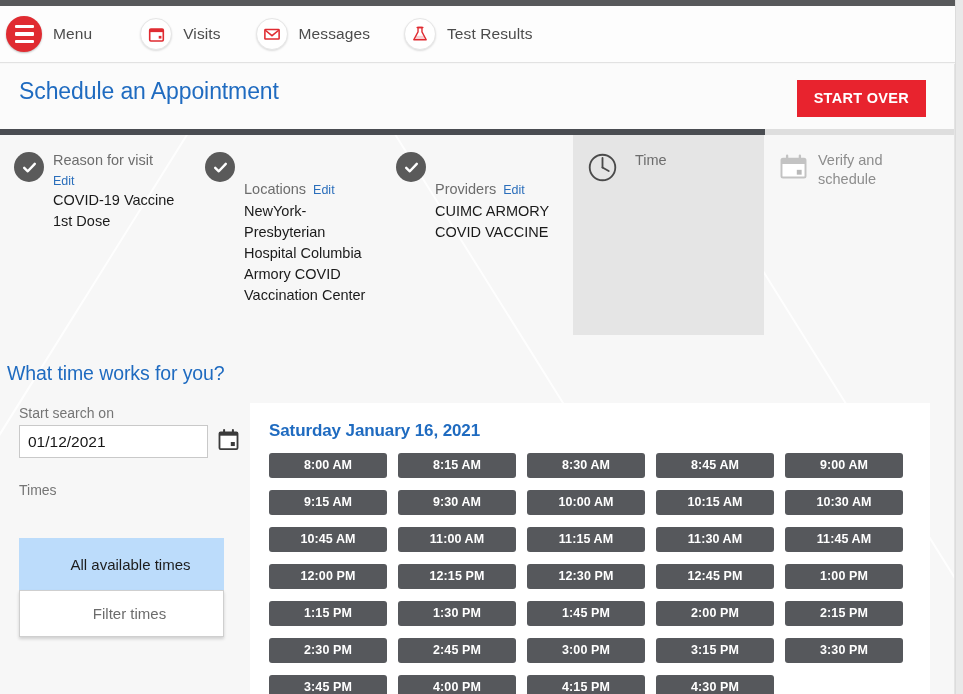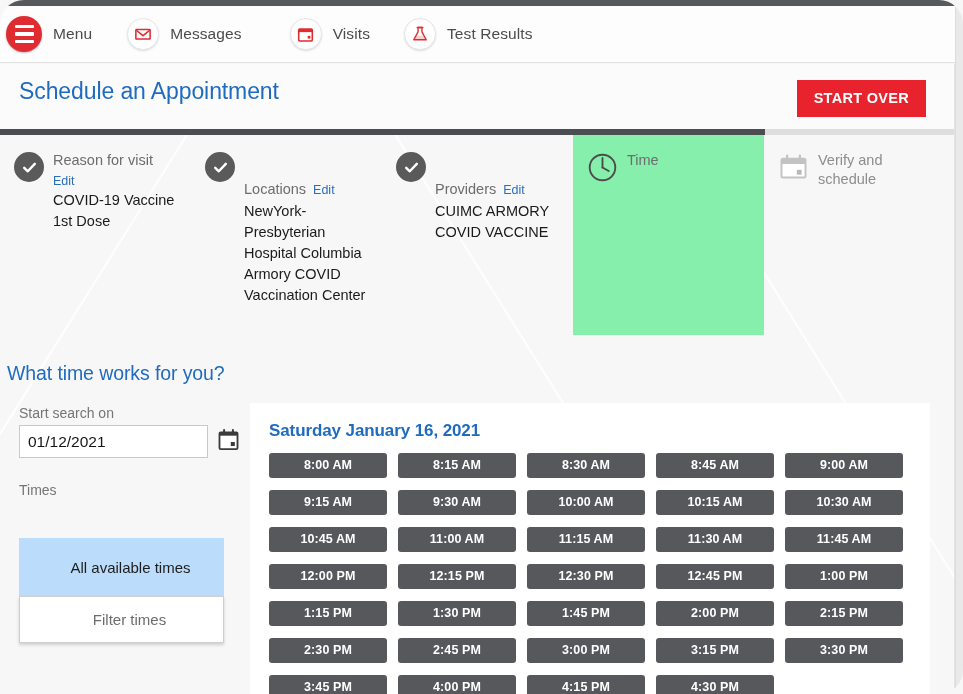--- a/index.html
+++ b/index.html
@@ -9,21 +9,20 @@
     width: 963px; height: 694px;
     overflow: hidden;
     font-family: "Liberation Sans", sans-serif;
     background: #f7f7f7;
   }
   #app {
     position: relative;
     width: 963px; height: 694px;
     overflow: hidden;
     background: #f7f7f7;
-    border-radius: 24px;
   }
 
   
   .watermark {
     position: absolute;
     left: 0; top: 64px; right: 0; bottom: 0;
     pointer-events: none;
     overflow: hidden;
     z-index: 0;
   }
@@ -148,21 +147,21 @@
     display: flex;
   }
   .step {
     position: relative;
     width: 191px;
     height: 200px;
     padding: 16px 12px 0 14px;
     display: flex;
     align-items: flex-start;
   }
-  .step.active { background: #86efac; }
+  .step.active { background: #e5e5e5; gap: 8px; }
   .step-icon { flex: none; margin-right: 9px; margin-top: 1px; }
   .check-circle {
     width: 30px; height: 30px;
     border-radius: 50%;
     background: #5a5a5a;
     display: flex; align-items: center; justify-content: center;
   }
   .step-body { min-width: 0; }
   .step-head {
     display: flex; align-items: baseline; flex-wrap: wrap;
@@ -241,21 +240,21 @@
   .seg {
     width: 205px;
     border: none;
     font-family: "Liberation Sans", sans-serif;
     font-size: 15px;
     cursor: pointer;
     display: block;
     text-align: center;
   }
   .seg-all {
-    height: 58px;
+    height: 52px;
     background: #bcdcfb;
     color: #1d1d1d;
     padding-left: 24px;
     margin-top: 40px;
   }
   .seg-filter {
     height: 47px;
     background: #ffffff;
     color: #6c6c6c;
     border: 1px solid #cfcfcf;
@@ -335,39 +334,39 @@
 
     <div class="nav-item menu">
       <span class="hamburger">
         <i></i>
           <i></i>
           <i></i>
       </span>
       <span class="nav-label">Menu</span>
     </div>
 
-    <div class="nav-item messages">
-      <span class="nav-icon-circle">
-        <svg width="18" height="18" viewBox="0 0 22 22" aria-hidden="true">
-          <rect x="2.3" y="5.6" width="17.4" height="11.6" rx="0.8" fill="none" stroke="#e02b31" stroke-width="1.9"></rect>
-          <path d="M2.8 6.4 L11 13 L19.2 6.4" fill="none" stroke="#e02b31" stroke-width="1.9"></path>
-        </svg>
-      </span>
-      <span class="nav-label">Messages</span>
-    </div>
-
     <div class="nav-item visits">
       <span class="nav-icon-circle">
         <svg width="17" height="17" viewBox="0 0 20 20" aria-hidden="true">
           <rect x="2" y="3.6" width="16" height="14" rx="1.4" fill="none" stroke="#e02b31" stroke-width="1.9"></rect>
           <rect x="2" y="3.6" width="16" height="3.6" fill="#e02b31"></rect>
           <rect x="12.6" y="11.6" width="3.2" height="3.2" fill="#e02b31"></rect>
         </svg>
       </span>
       <span class="nav-label">Visits</span>
+    </div>
+
+    <div class="nav-item messages">
+      <span class="nav-icon-circle">
+        <svg width="18" height="18" viewBox="0 0 22 22" aria-hidden="true">
+          <rect x="2.3" y="5.6" width="17.4" height="11.6" rx="0.8" fill="none" stroke="#e02b31" stroke-width="1.9"></rect>
+          <path d="M2.8 6.4 L11 13 L19.2 6.4" fill="none" stroke="#e02b31" stroke-width="1.9"></path>
+        </svg>
+      </span>
+      <span class="nav-label">Messages</span>
     </div>
 
     <div class="nav-item testres">
       <span class="nav-icon-circle">
         <svg width="18" height="18" viewBox="0 0 22 22" aria-hidden="true">
           <path d="M8.6 3 L8.6 8.4 L3.4 18 L18.6 18 L13.4 8.4 L13.4 3 Z" fill="none" stroke="#e02b31" stroke-width="1.7" stroke-linejoin="round"></path>
           <line x1="7.6" y1="3" x2="14.4" y2="3" stroke="#e02b31" stroke-width="1.9" stroke-linecap="round"></line>
           <path d="M6.2 13.2 L15.8 13.2 L18.6 18 L3.4 18 Z" fill="#e02b31" opacity=".22"></path>
         </svg>
       </span>

